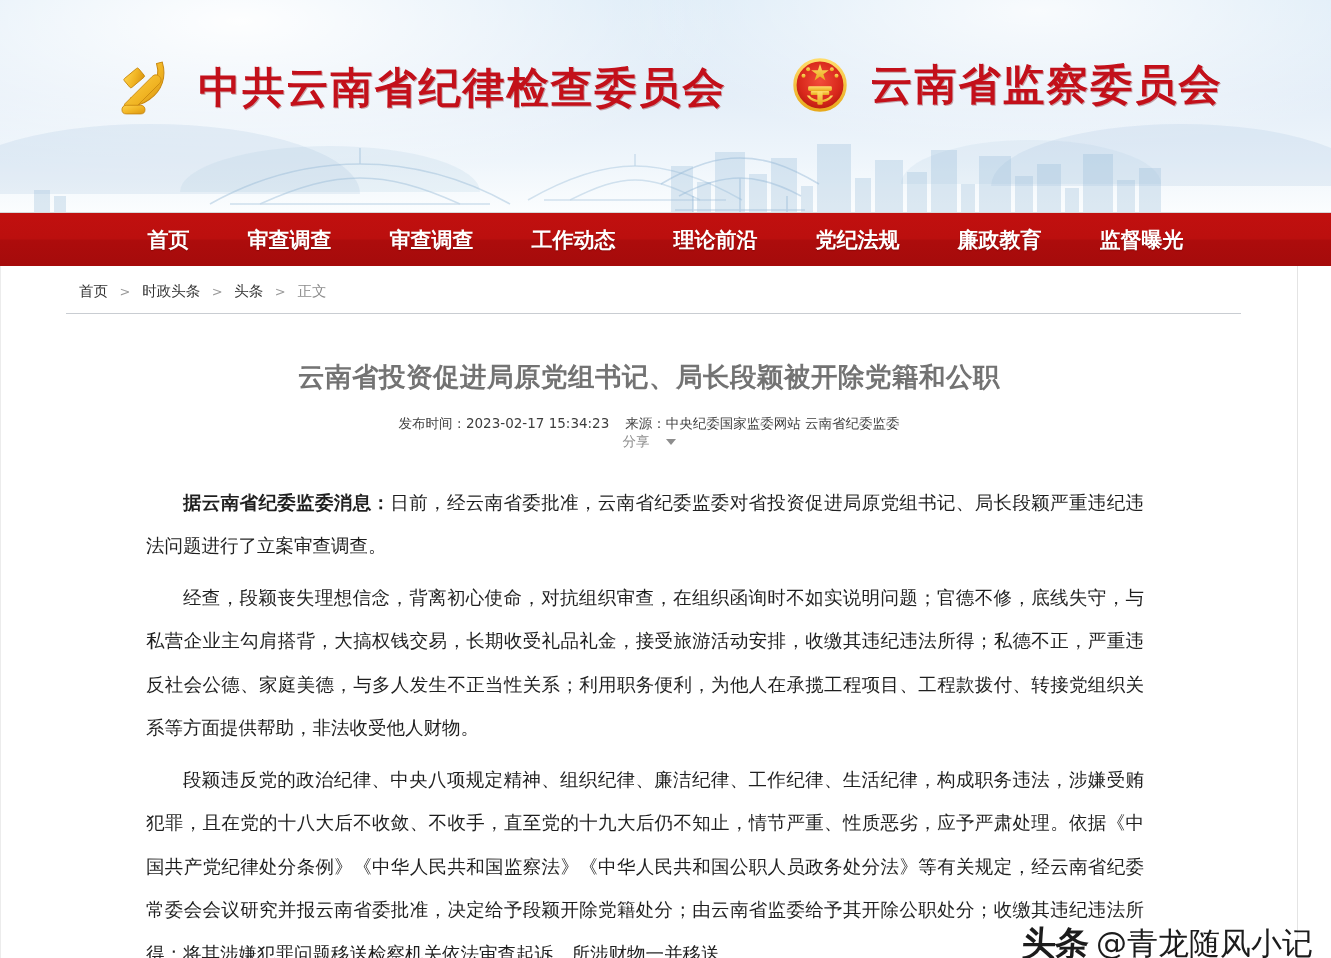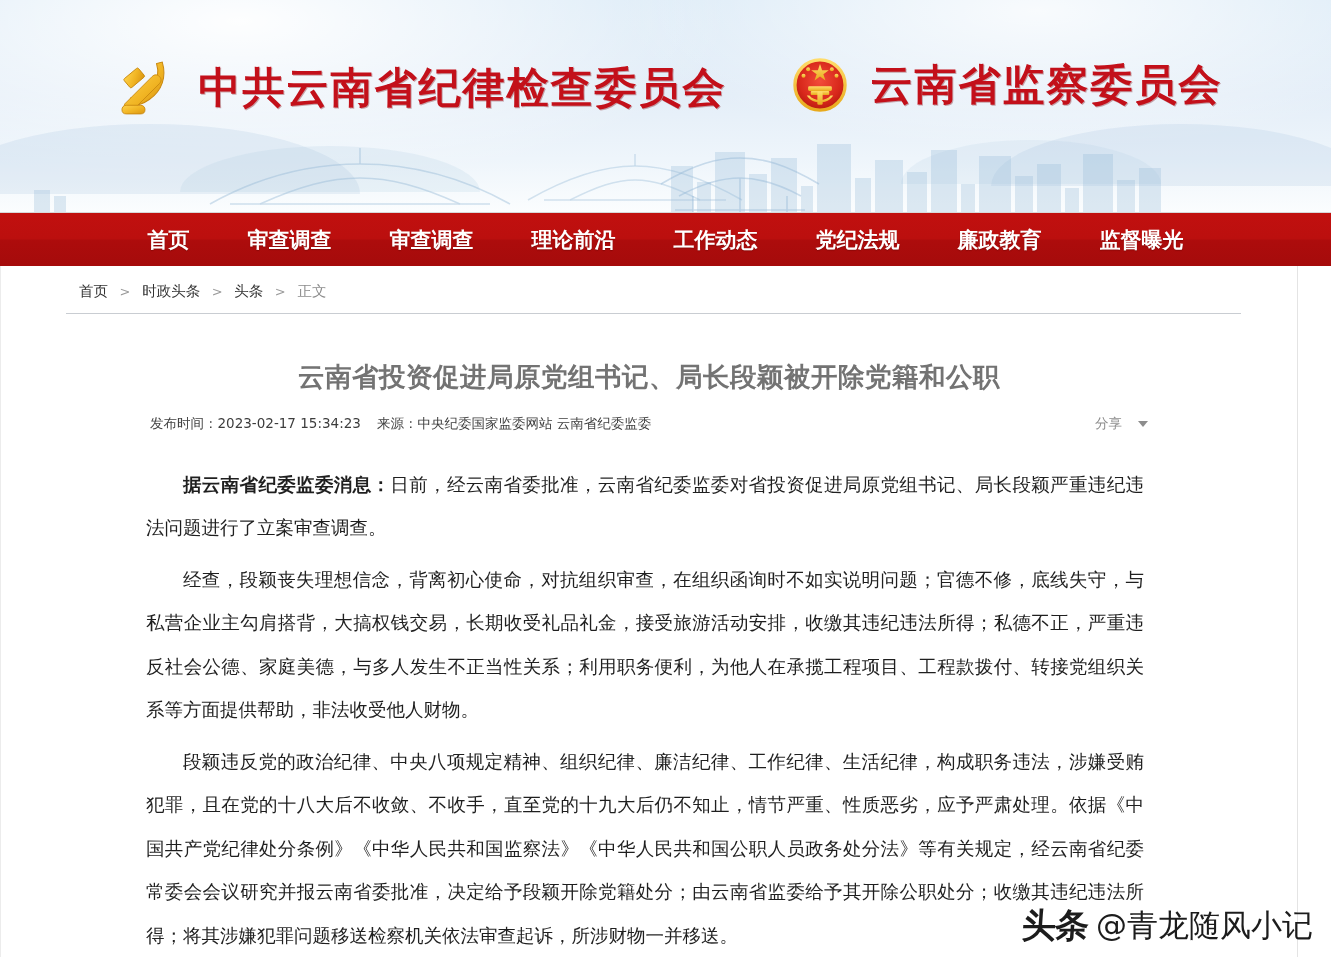--- a/index.html
+++ b/index.html
@@ -161,20 +161,21 @@
   }
   .article-meta {
     margin-top: 20px;
     display: flex;
     align-items: center;
     justify-content: space-between;
     font-size: 13.5px;
     color: #555;
     padding: 0 4px;
     font-family: "DejaVu Sans", "Liberation Sans", sans-serif;
+    flex-direction: column;
   }
   .meta-left { display: flex; align-items: baseline; gap: 16px; white-space: nowrap; }
   .meta-left .lbl { color: #444; }
   .meta-left .val { color: #3d3d3d; }
   .share {
     display: flex; align-items: center; gap: 16px;
     color: #8d8d8d; font-size: 13.5px; cursor: pointer;
   }
   .caret {
     width: 0; height: 0;
@@ -332,22 +333,22 @@
       </span>
       <span class="org-title small">云南省监察委员会</span>
     </div>
   </div>
 </div>
 
 <nav class="nav">
   <a class="nav-item">首页</a>
   <a class="nav-item">审查调查</a>
   <a class="nav-item">审查调查</a>
+  <a class="nav-item">工作动态</a>
   <a class="nav-item">理论前沿</a>
-  <a class="nav-item">工作动态</a>
   <a class="nav-item">党纪法规</a>
   <a class="nav-item">廉政教育</a>
   <a class="nav-item">监督曝光</a>
 </nav>
 
 <div class="page-body">
   <div class="content-card">
 
     <div class="breadcrumb">
       <a>首页</a>

